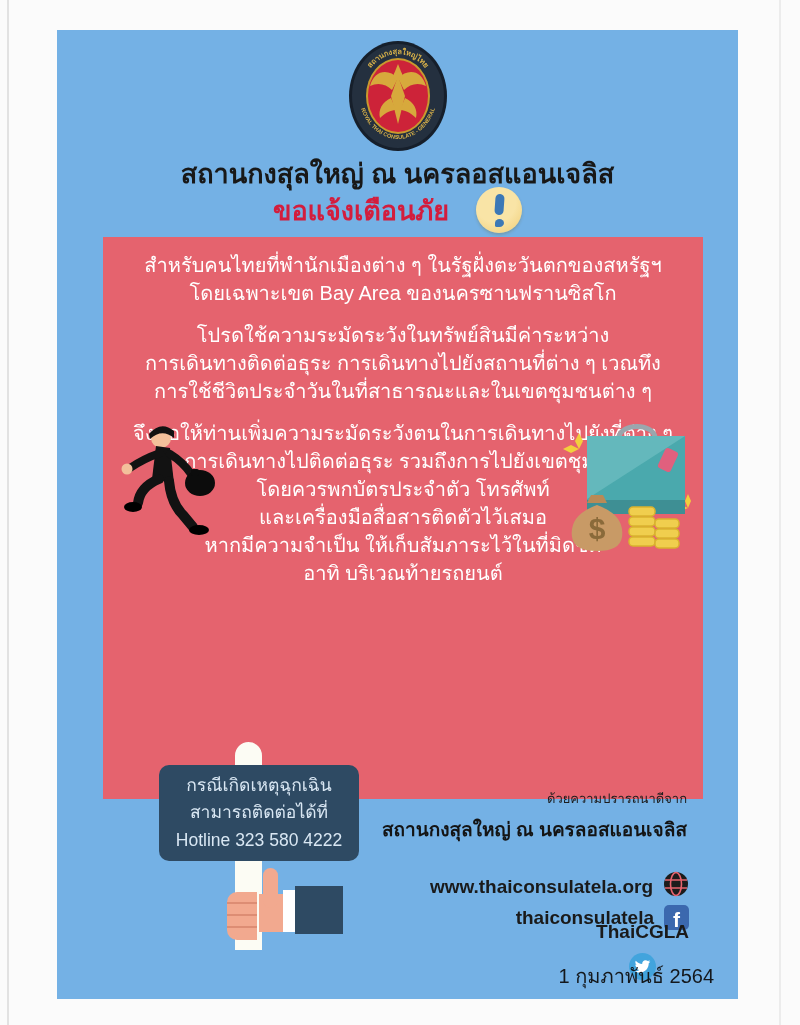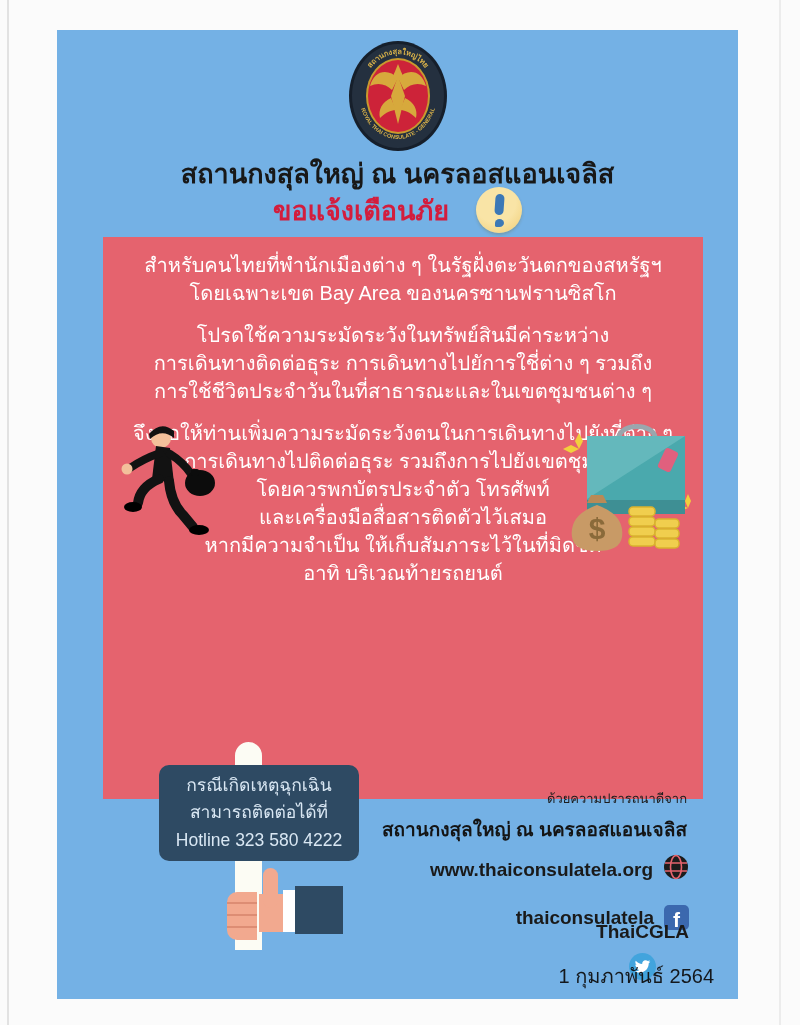--- a/index.html
+++ b/index.html
@@ -84,21 +84,21 @@
   .cuff   { position:absolute; left:130px; top:148px; width:12px; height:42px; background:#ffffff; }
   .sleeve { position:absolute; left:142px; top:144px; width:48px; height:48px; background:#2e4a63; }
 
   
   .closing-1 { position:absolute; right:16px; top:551px; font-size:13px; font-weight:500; color:#1c1c1c; }
   .closing-2 { position:absolute; right:16px; top:577px; font-size:19px; font-weight:700; color:#141414; }
   .contact-row {
     position:absolute; right:14px; display:flex; align-items:center; gap:10px;
     font-size:19px; font-weight:700; color:#1a1a1a;
   }
-  .row-web { top:617px;text-align:right; }
+  .row-web { top:634px;text-align:right; }
   .row-fb  { top:668px;margin-left:32px; }
   .row-tw  { top:684px;flex-direction:column; }
 
   .fb-icon {
     width:25px; height:25px; background:#3b68ae; border-radius:5px;
     color:#fff; font-weight:700; font-size:21px;
     display:flex; justify-content:center; align-items:flex-end;
     overflow:hidden; line-height:0.95;
   }
   .tw-icon {
@@ -156,21 +156,21 @@
       <span class="bar"></span>
         <span class="dot"></span>
     </span>
   </div>
 
   <div class="panel">
     <div class="notice">
       <p>สำหรับคนไทยที่พำนักเมืองต่าง ๆ ในรัฐฝั่งตะวันตกของสหรัฐฯ
 โดยเฉพาะเขต Bay Area ของนครซานฟรานซิสโก</p>
       <p>โปรดใช้ความระมัดระวังในทรัพย์สินมีค่าระหว่าง
-การเดินทางติดต่อธุระ การเดินทางไปยัการใชี่ต่าง ๆ รวมถึง
+การเดินทางติดต่อธุระ การเดินทางไปยังสถานที่ต่าง ๆ เวณทึง
 การใช้ชีวิตประจำวันในที่สาธารณะและในเขตชุมชนต่าง ๆ</p>
       <p>จึงขอให้ท่านเพิ่มความระมัดระวังตนในการเดินทางไปยังที่ต่าง ๆ
 การเดินทางไปติดต่อธุระ รวมถึงการไปยังเขตชุมชน
 โดยควรพกบัตรประจำตัว โทรศัพท์
 และเครื่องมือสื่อสารติดตัวไว้เสมอ
 หากมีความจำเป็น ให้เก็บสัมภาระไว้ในที่มิดชิด
 อาทิ บริเวณท้ายรถยนต์</p>
     </div>
 
     <div class="thief-illustration">

